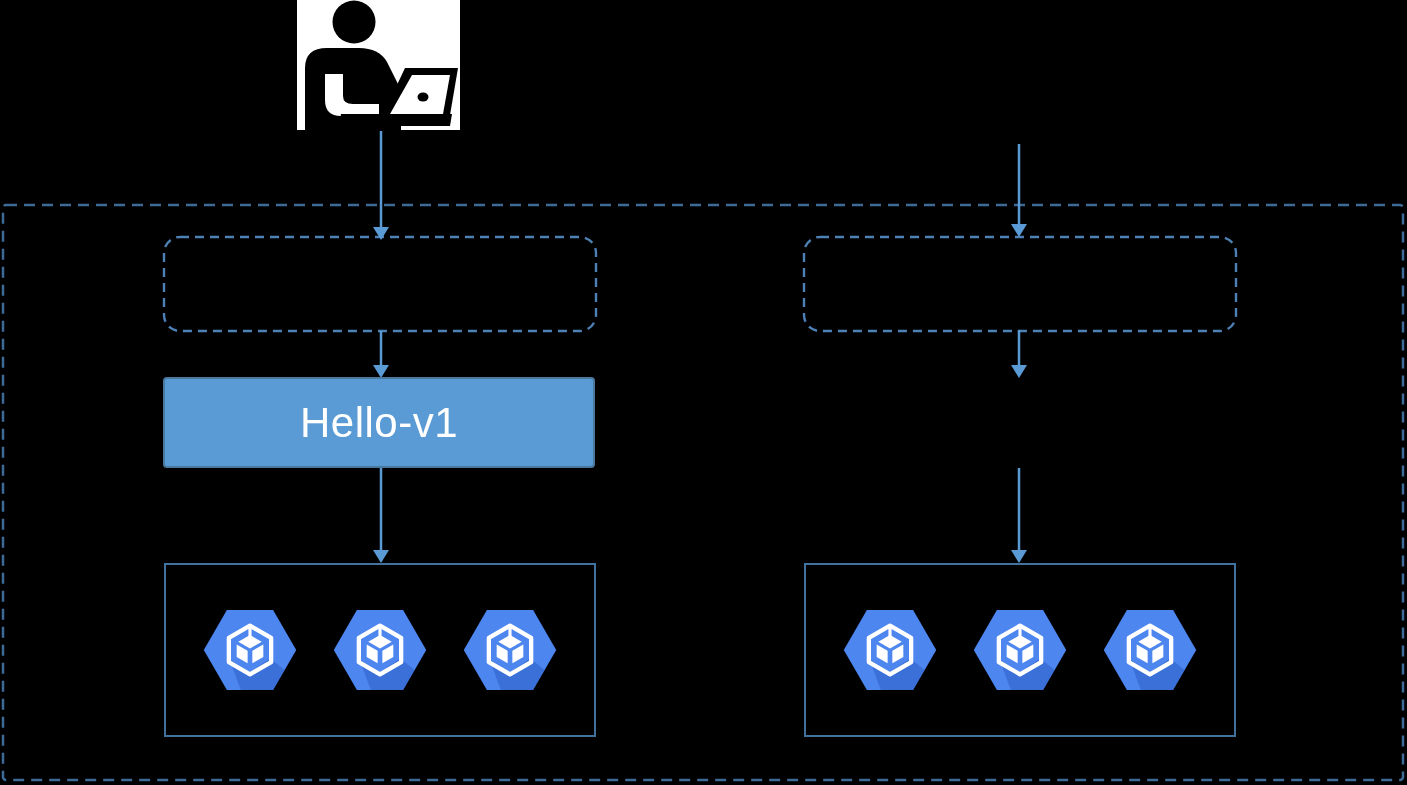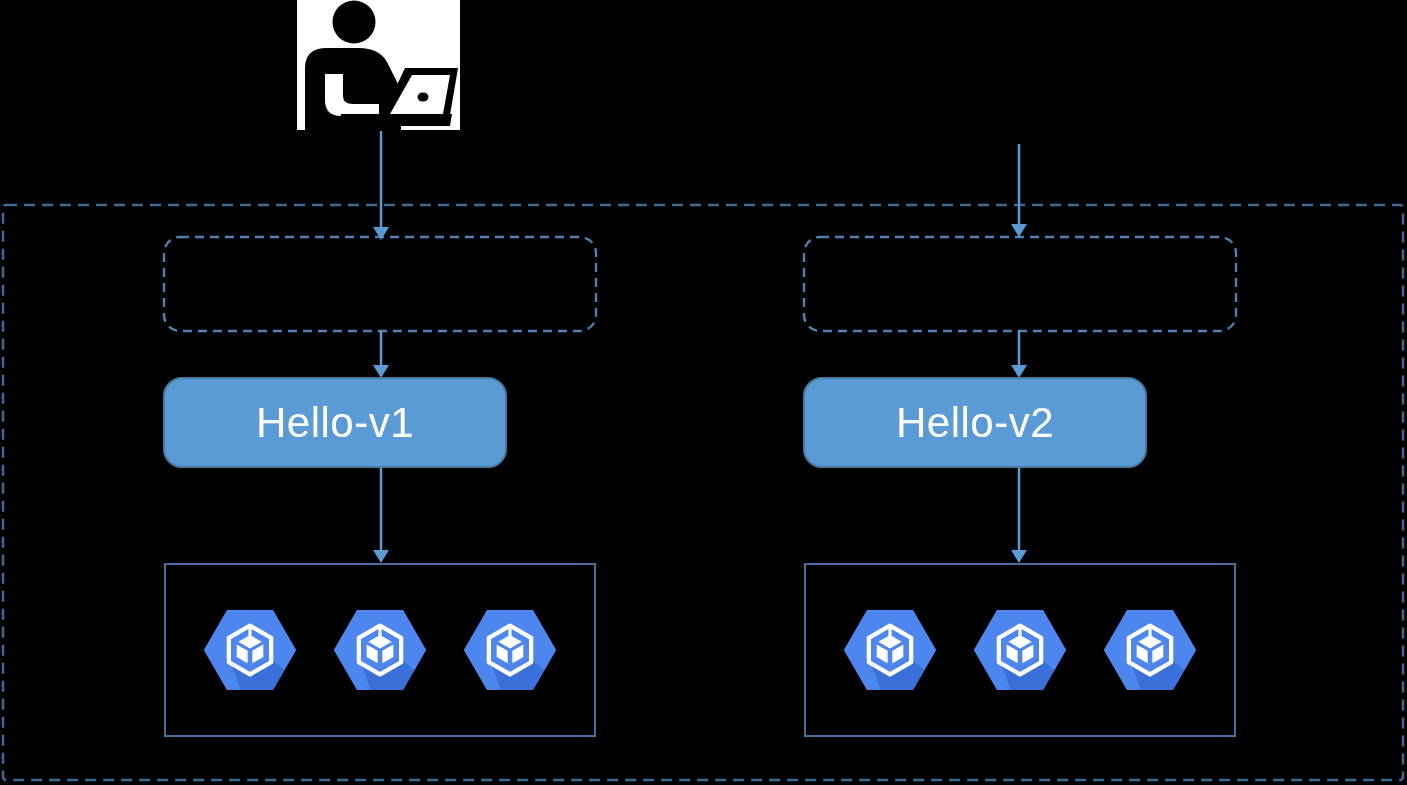--- a/index.html
+++ b/index.html
@@ -3,24 +3,24 @@
 <meta charset="utf-8">
 <style>
   html,body{margin:0;padding:0;background:#000;}
   .canvas{
     position:relative;width:1407px;height:785px;background:#000;overflow:hidden;
     font-family:"Liberation Sans",sans-serif;
   }
   .overlay{position:absolute;left:0;top:0;width:1407px;height:785px;pointer-events:none;}
   .person-box{position:absolute;left:297px;top:0;width:163px;height:130px;}
   .deploy{
-    position:absolute;width:344px;height:91px;box-sizing:border-box;
+    position:absolute;width:432px;height:91px;box-sizing:border-box;
     background:var(--deployment-fill,#5B9BD5);
     border:2px solid var(--deployment-border,#49799F);
-    border-radius:19px;display:flex;align-items:center;justify-content:center;
+    border-radius:4px;display:flex;align-items:center;justify-content:center;
     color:var(--deployment-text,#fff);font-size:42px;font-weight:400;letter-spacing:.5px;
   }
   .deploy.v1{left:163px;top:377px;}
   .deploy.v2{left:803px;top:377px;}
   .node-box{
     position:absolute;width:432px;height:174px;box-sizing:border-box;top:563px;
     border:2px solid var(--node-box-border,#41719C);
     display:flex;align-items:center;justify-content:center;gap:36px;
   }
   .node-box.v1{left:164px;}
@@ -90,23 +90,20 @@
       <g>
         <line x1="1019" y1="468" x2="1019" y2="552"></line>
         <polygon points="1011,550 1027,550 1019,563" stroke="none"></polygon>
       </g>
     </g>
   </svg>
 
   <div class="deploy v1">
     <span>Hello-v1</span>
   </div>
-  <div class="deploy v2">
-    <span>Hello-v2</span>
-  </div>
 
   <div class="node-box v1">
       <svg class="gke" viewBox="0 0 120 104">
         <use href="#gke"></use>
       </svg>
       <svg class="gke" viewBox="0 0 120 104">
         <use href="#gke"></use>
       </svg>
       <svg class="gke" viewBox="0 0 120 104">
         <use href="#gke"></use>

